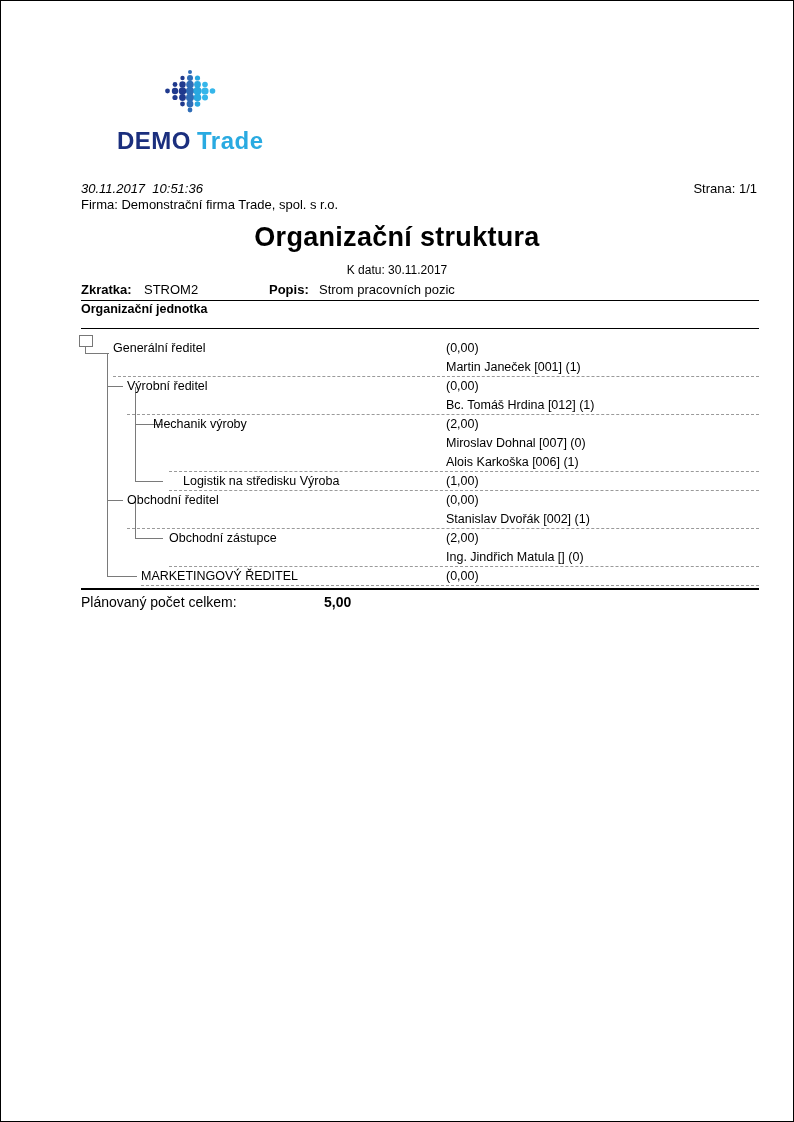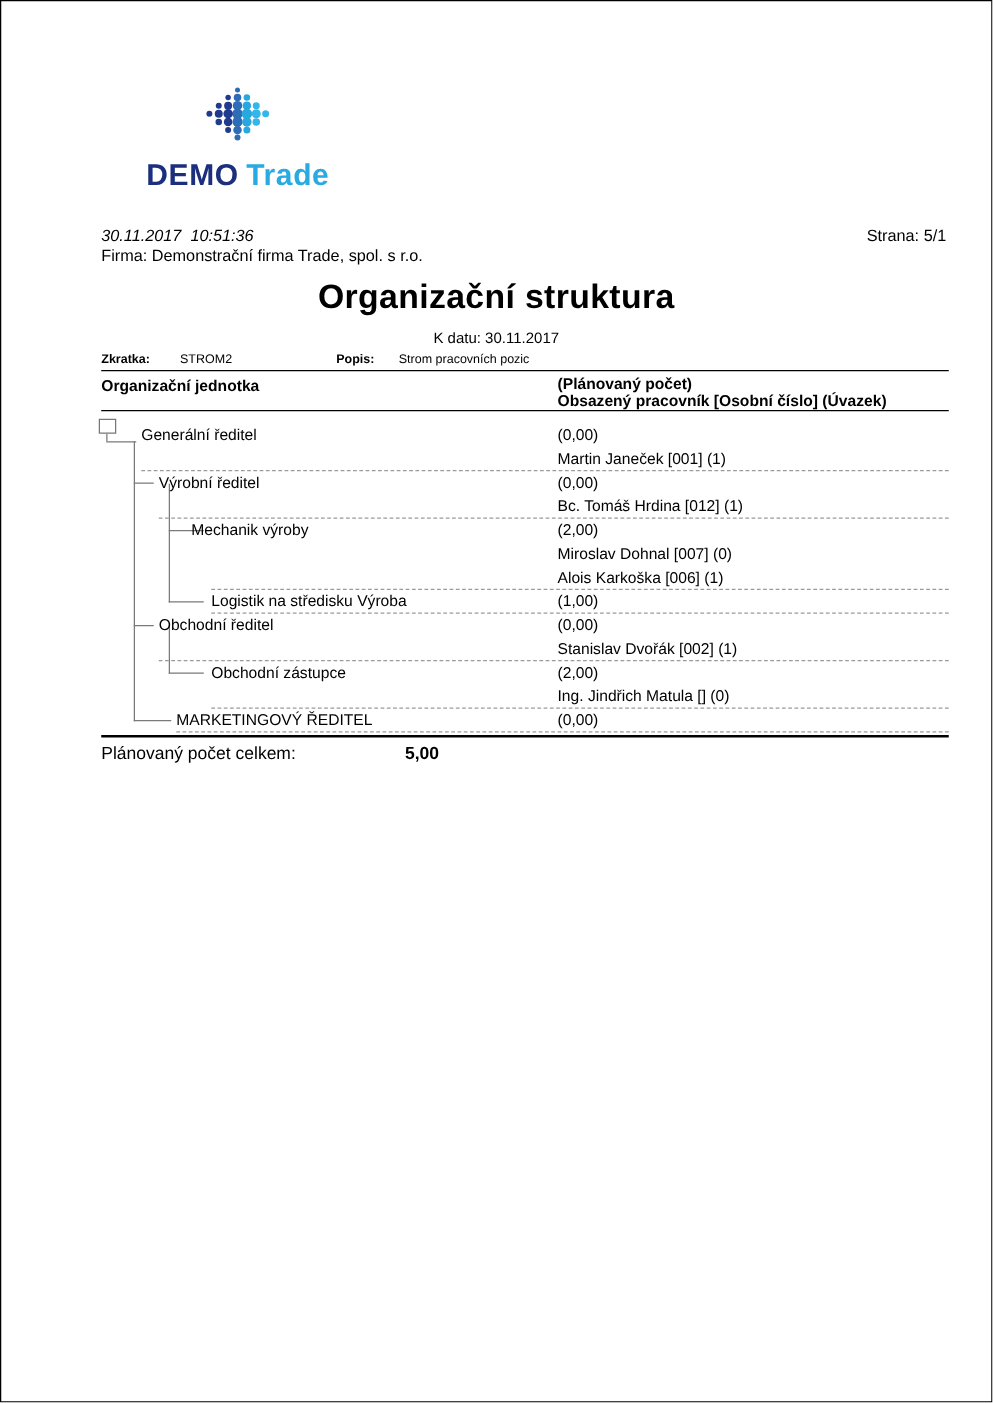--- a/index.html
+++ b/index.html
@@ -16,21 +16,21 @@
 
   
   .hdr-row { position:absolute; left:80px; right:36px; top:180px; display:flex; justify-content:space-between; font-size:13px; }
   .hdr-datetime { white-space:pre;font-style:italic; }
   .hdr-company { position:absolute; left:80px; top:196px; font-size:13px; }
 
   .title { position:absolute; left:0; right:0; top:221px; text-align:center; font-size:27px; font-weight:bold; letter-spacing:0.3px; }
   .asof { position:absolute; left:0; right:0; top:262px; text-align:center; font-size:12px; }
 
   
-  .meta { position:absolute; left:80px; top:281px; width:678px; font-size:10px; border-bottom:1px solid #000; padding-bottom:3px; white-space:nowrap; }
+  .meta { position:absolute; left:80px; top:281px; width:678px; font-size:13px; border-bottom:1px solid #000; padding-bottom:3px; white-space:nowrap; }
   .meta .m-lab { font-weight:bold; display:inline-block; }
   .m1 { width:63px; }
   .m2 { display:inline-block; width:125px; }
   .m3 { width:50px; }
 
   
   .thead { position:absolute; left:80px; top:300px; width:678px; height:28px; border-bottom:1px solid #000; font-size:12.5px; font-weight:bold; }
   .thead-left { position:absolute; left:0; top:1px; }
   .thead-right { position:absolute; left:365px; top:0; line-height:13.5px; }
 
@@ -88,37 +88,33 @@
         <circle cx="55" cy="15" r="2.0" fill="#2f6cb6"></circle>
       </g>
     </svg>
     <div class="logo-text">
       <span class="logo-demo">DEMO</span><span class="logo-trade">Trade</span>
     </div>
   </div>
 
   <div class="hdr-row">
     <span class="hdr-datetime">30.11.2017  10:51:36</span>
-    <span>Strana: 5/1</span>
+    <span>Strana: 1/1</span>
   </div>
   <div class="hdr-company">Firma: Demonstrační firma Trade, spol. s r.o.</div>
 
   <div class="title">Organizační struktura</div>
   <div class="asof">K datu: 30.11.2017</div>
 
   <div class="meta">
     <span class="m-lab m1">Zkratka:</span><span class="m2">STROM2</span><span class="m-lab m3">Popis:</span><span>Strom pracovních pozic</span>
   </div>
 
   <div class="thead">
     <div class="thead-left">Organizační jednotka</div>
-    <div class="thead-right">
-      <div>(Plánovaný počet)</div>
-      <div>Obsazený pracovník [Osobní číslo] (Úvazek)</div>
-    </div>
   </div>
 
   <div class="tbox"></div>
   <div class="tline" style="left:84px;  top:346px; width:1px;  height:6px;"></div>
   <div class="tline" style="left:84px;  top:352px; width:24px; height:1px;"></div>
   <div class="tline" style="left:106px; top:352px; width:1px;  height:224px;"></div>
   <div class="tline" style="left:106px; top:385px; width:16px; height:1px;"></div>
   <div class="tline" style="left:106px; top:499px; width:16px; height:1px;"></div>
   <div class="tline" style="left:106px; top:575px; width:30px; height:1px;"></div>
   <div class="tline" style="left:134px; top:386px; width:1px;  height:95px;"></div>
@@ -153,21 +149,21 @@
       <div class="trow">
         <div class="tcell-left" style="left: 88px;"></div>
         <div class="tcell-right">Miroslav Dohnal [007] (0)</div>
       </div>
       <div class="trow">
         <div class="tcell-left" style="left: 88px;"></div>
         <div class="tcell-right">Alois Karkoška [006] (1)</div>
         <div class="sep" style="left: 88px;"></div>
       </div>
       <div class="trow">
-        <div class="tcell-left" style="left: 88px;">Logistik na středisku Výroba</div>
+        <div class="tcell-left" style="left: 102px;">Logistik na středisku Výroba</div>
         <div class="tcell-right">(1,00)</div>
         <div class="sep" style="left: 88px;"></div>
       </div>
       <div class="trow">
         <div class="tcell-left" style="left: 46px;">Obchodní ředitel</div>
         <div class="tcell-right">(0,00)</div>
       </div>
       <div class="trow">
         <div class="tcell-left" style="left: 46px;"></div>
         <div class="tcell-right">Stanislav Dvořák [002] (1)</div>

